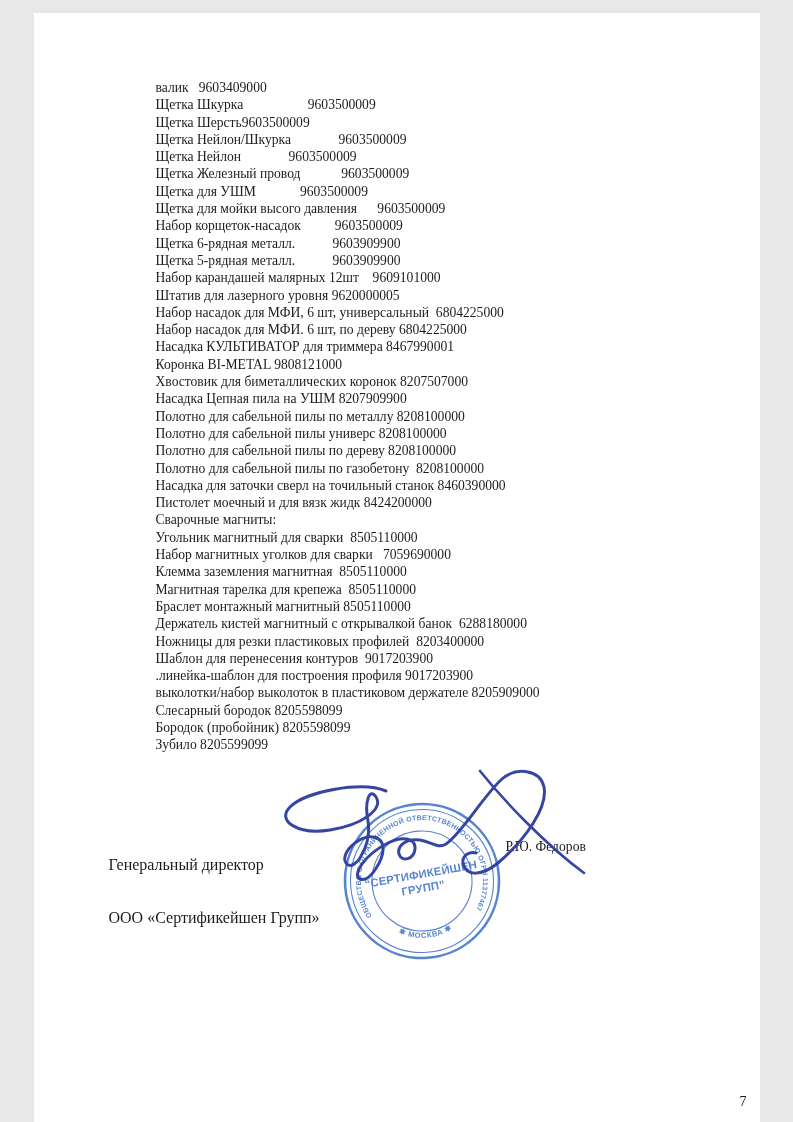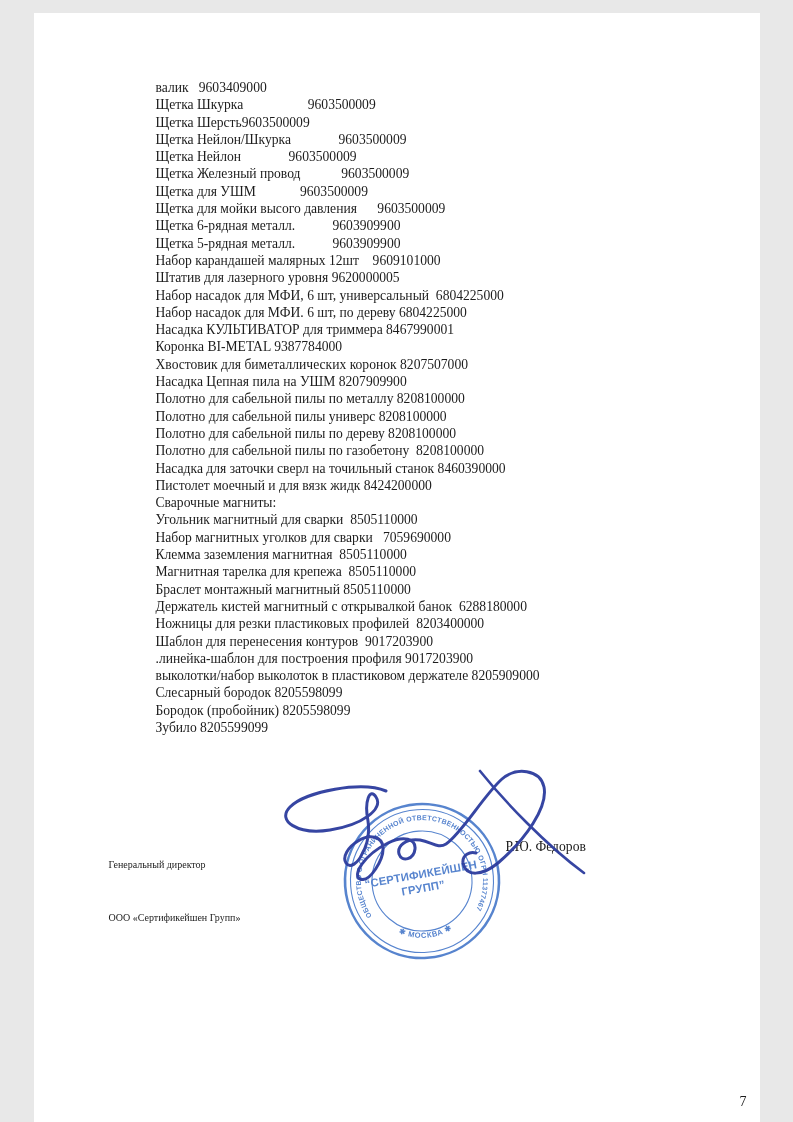--- a/index.html
+++ b/index.html
@@ -15,21 +15,21 @@
   .list{
     position:absolute;
     left:122px;top:66px;
     font-size:13.6px;
     line-height:17.3px;
   }
   .line{white-space:pre;}
   .footer-left{
     position:absolute;
     left:75px;top:808px;
-    font-size:10px;
+    font-size:16px;
     line-height:17.6px;
     white-space:pre;
   }
   .signer{
     position:absolute;
     left:472px;top:826px;
     font-size:13.6px;
   }
   .pagenum{
     position:absolute;
@@ -72,28 +72,29 @@
 
   <div class="list">
       <div class="line">валик   9603409000</div>
       <div class="line">Щетка Шкурка                   9603500009</div>
       <div class="line">Щетка Шерсть9603500009</div>
       <div class="line">Щетка Нейлон/Шкурка              9603500009</div>
       <div class="line">Щетка Нейлон              9603500009</div>
       <div class="line">Щетка Железный провод            9603500009</div>
       <div class="line">Щетка для УШМ             9603500009</div>
       <div class="line">Щетка для мойки высого давления      9603500009</div>
+      <div class="line">Набор корщеток-насадок          9603500009</div>
       <div class="line">Щетка 6-рядная металл.           9603909900</div>
       <div class="line">Щетка 5-рядная металл.           9603909900</div>
       <div class="line">Набор карандашей малярных 12шт    9609101000</div>
       <div class="line">Штатив для лазерного уровня 9620000005</div>
       <div class="line">Набор насадок для МФИ, 6 шт, универсальный  6804225000</div>
       <div class="line">Набор насадок для МФИ. 6 шт, по дереву 6804225000</div>
       <div class="line">Насадка КУЛЬТИВАТОР для триммера 8467990001</div>
-      <div class="line">Коронка BI-METAL 9387784000</div>
+      <div class="line">Коронка BI-METAL 9808121000</div>
       <div class="line">Хвостовик для биметаллических коронок 8207507000</div>
       <div class="line">Насадка Цепная пила на УШМ 8207909900</div>
       <div class="line">Полотно для сабельной пилы по металлу 8208100000</div>
       <div class="line">Полотно для сабельной пилы универс 8208100000</div>
       <div class="line">Полотно для сабельной пилы по дереву 8208100000</div>
       <div class="line">Полотно для сабельной пилы по газобетону  8208100000</div>
       <div class="line">Насадка для заточки сверл на точильный станок 8460390000</div>
       <div class="line">Пистолет моечный и для вязк жидк 8424200000</div>
       <div class="line">Сварочные магниты:</div>
       <div class="line">Угольник магнитный для сварки  8505110000</div>

